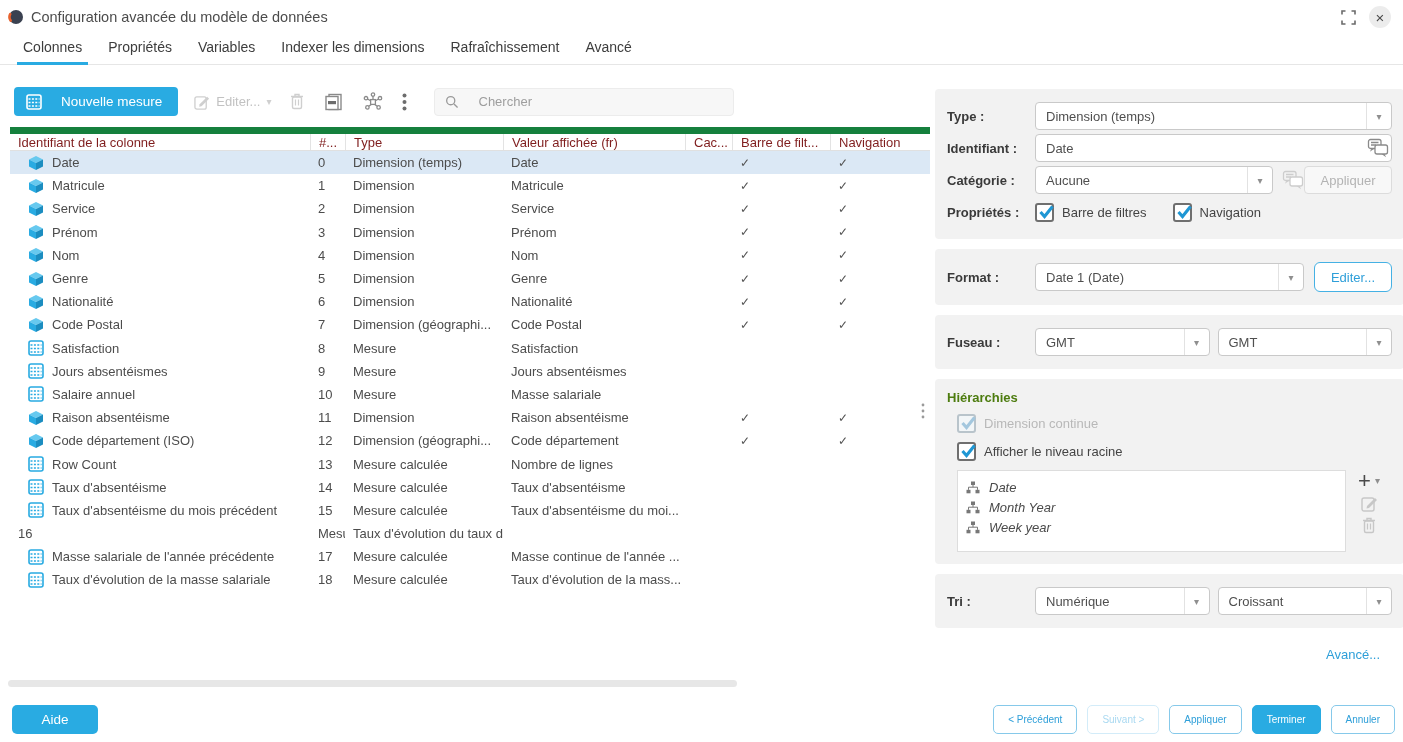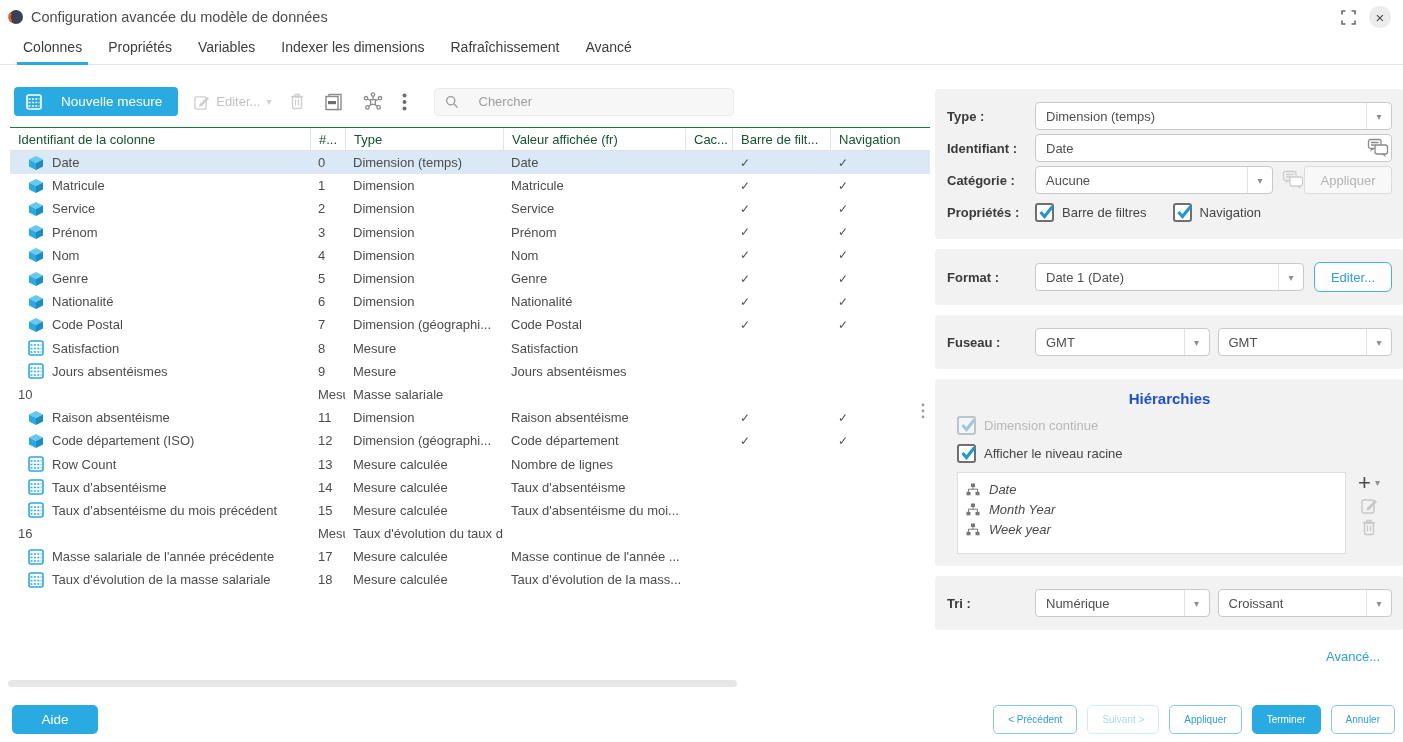--- a/index.html
+++ b/index.html
@@ -37,21 +37,21 @@
   .tb-icon { margin-left:19px; display:flex; align-items:center; cursor:pointer; }
   .search { margin-left:27px; width:300px; height:28px; background:#f7f7f7; border:1px solid #ececec;
             border-radius:4px; display:flex; align-items:center; padding:0 10px; gap:19px; }
   .search input { border:none; background:transparent; outline:none; font-size:13px; color:#555; width:100%;
                   font-family:inherit; }
   .search input::placeholder { color:#9e9e9e; }
 
   
   .table { margin:11px 0 0 10px; width:920px; font-size:13px; }
   .thead, .trow { display:grid; grid-template-columns:300px 35px 158px 182px 47px 98px 100px; }
-  .thead { height:24px; border-top:1px solid #15803d; border-bottom:1px solid #e0e0e0; color:#14532d; }
+  .thead { height:24px; border-top:7px solid #15803d; border-bottom:1px solid #e0e0e0; color:#7f1d1d; }
   .hcell { display:flex; align-items:center; padding-left:8px; border-left:1px solid #e3e3e3;
            white-space:nowrap; overflow:hidden; }
   .hcell:first-child { border-left:none; }
   .trow { height:23.2px; align-items:center; color:#4c4c4c; cursor:default; }
   .trow.selected { background:#dbe8f5; }
   .c { padding-left:8px; white-space:nowrap; overflow:hidden; }
   .c1 { display:flex; align-items:center; gap:8px; padding-left:18px; }
   .ricon { display:flex; flex:none; }
   .chk { font-size:12px; color:#555; }
 
@@ -77,21 +77,21 @@
         position:relative; flex:none; }
   .cb svg { position:absolute; left:1px; top:-1px; }
   .cb.disabled { border-color:#b9c4cb; background:#f2f6f8; }
   .cblabel { margin-left:8px; font-size:13px; color:#444; }
   .cblabel.dis { color:#b8b8b8; }
   .btn-edit-blue { margin-left:10px; height:30px; width:78px; background:#fff; border:1.5px solid #45b1e4;
                    border-radius:6px; color:#2e9fd9; font-size:13px; font-family:inherit; cursor:pointer; }
   .dualrow .select + .select { margin-left:8px; }
 
   .pD { position:relative; padding:9px 12px 12px; }
-  .ptitle { text-align:center; font-weight:bold; font-size:15px; color:#1d4ed8; margin:2px 0 6px; }
+  .ptitle { text-align:left; font-weight:bold; font-size:13px; color:#4d7c0f; margin:2px 0 6px; }
   .cbrow { display:flex; align-items:center; margin:9px 0 0 10px; }
   .hier-wrap { display:flex; margin-top:9px; }
   .hier-list { margin-left:10px; flex:1; background:#fff; border:1px solid #ddd; height:82px;
                padding:6px 8px; overflow:hidden; }
   .hitem { display:flex; align-items:center; gap:9px; height:20px; font-size:13px; font-style:italic;
            color:#4a4a4a; cursor:pointer; }
   .hier-actions { width:46px; display:flex; flex-direction:column; align-items:center; gap:5px; padding-top:2px; }
   .plus-row { display:flex; align-items:center; gap:4px; cursor:pointer; }
   .plus-glyph { font-size:22px; color:#4a4a4a; line-height:18px; }
   .drag-handle { position:absolute; left:-14px; top:24px; display:flex; }
@@ -393,20 +393,31 @@
       <span class="rlabel">Jours absentéismes</span>
     </div>
     <div class="c cnum">9</div>
     <div class="c ctype">Mesure</div>
     <div class="c cval">Jours absentéismes</div>
     <div class="c chk chid"></div>
     <div class="c chk cfil"></div>
     <div class="c chk cnav"></div>
   </div>
             <div class="trow">
+    <div class="c c1">
+      <span class="ricon">
+                  <svg width="16" height="16" viewBox="0 0 16 16">
+                    <rect x="1" y="1" width="14" height="14" rx="2" fill="none" stroke="#29abe2" stroke-width="1.6"></rect>
+                    <line x1="2.5" y1="5" x2="13.5" y2="5" stroke="#29abe2" stroke-width="1.5" stroke-dasharray="2 1.4"></line>
+                    <line x1="2.5" y1="8.5" x2="13.5" y2="8.5" stroke="#29abe2" stroke-width="1.5" stroke-dasharray="2 1.4"></line>
+                    <line x1="2.5" y1="12" x2="13.5" y2="12" stroke="#29abe2" stroke-width="1.5" stroke-dasharray="2 1.4"></line>
+                  </svg>
+                </span>
+      <span class="rlabel">Salaire annuel</span>
+    </div>
     <div class="c cnum">10</div>
     <div class="c ctype">Mesure</div>
     <div class="c cval">Masse salariale</div>
     <div class="c chk chid"></div>
     <div class="c chk cfil"></div>
     <div class="c chk cnav"></div>
   </div>
             <div class="trow">
     <div class="c c1">
       <span class="ricon">

